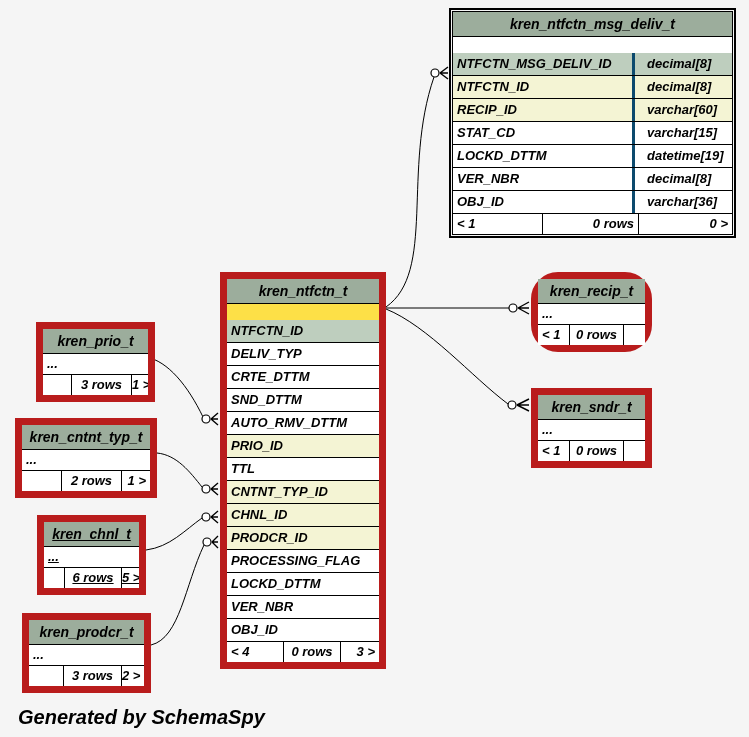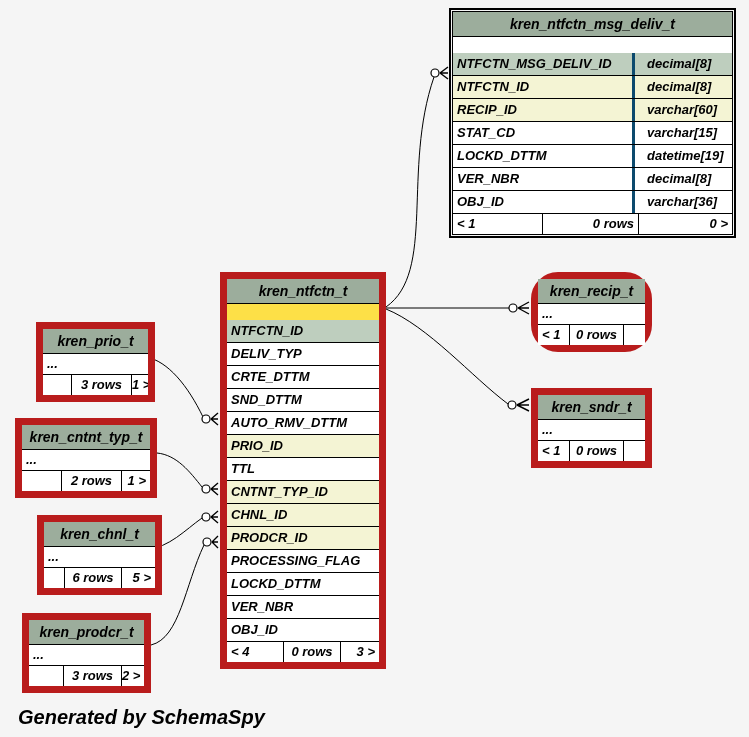--- a/index.html
+++ b/index.html
@@ -31,21 +31,21 @@
   .fcell.c{text-align:center;border-right:1px solid #000;}
   .fcell.c.ralign{text-align:right;padding-right:4px;}
   .fcell.r{flex:1;text-align:right;padding-right:4px;}
   
   #t-msgdeliv{left:449px;top:8px;width:287px;}
   #t-ntfctn{left:220px;top:272px;width:166px;}
   #t-recip{left:531px;top:272px;width:121px;border-radius:27px;}
   #t-sndr{left:531px;top:388px;width:121px;}
   #t-prio{left:28px;top:322px;width:119px;margin-left:8px;}
   #t-cntnttyp{left:15px;top:418px;width:142px;}
-  #t-chnl{left:37px;top:515px;width:125px;}
+  #t-chnl{left:37px;top:515px;width:109px;text-decoration:underline;}
   #t-prodcr{left:22px;top:613px;width:129px;}
   .note{position:absolute;left:18px;top:706px;font-size:20px;}
 </style>
 </head>
 <body>
 
 <div class="canvas">
 
   <svg class="rel" width="749" height="737">
     <g stroke="#000" fill="none" stroke-width="1">

